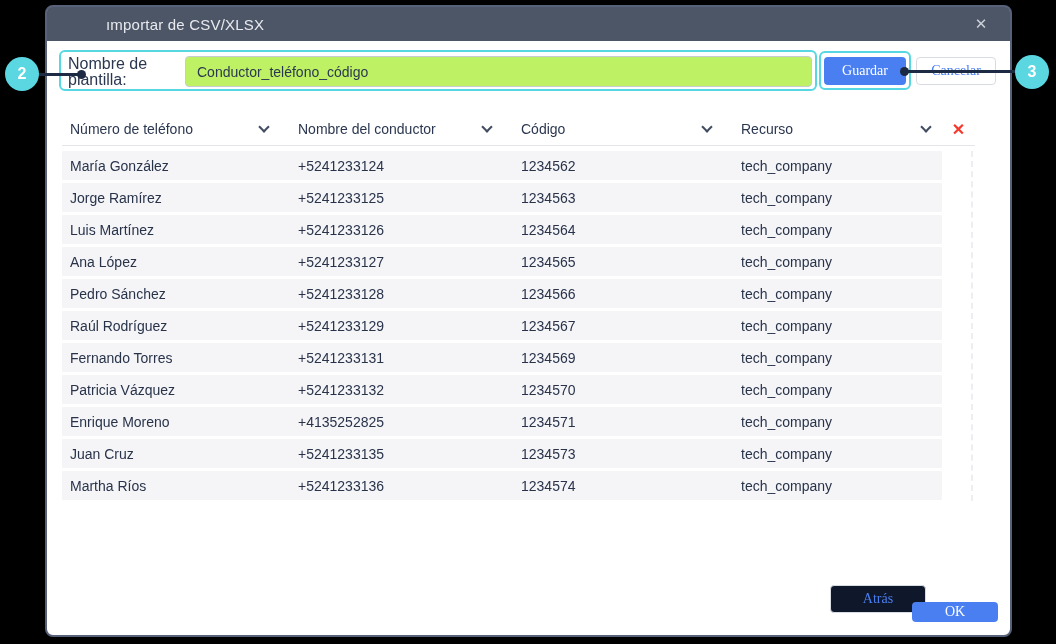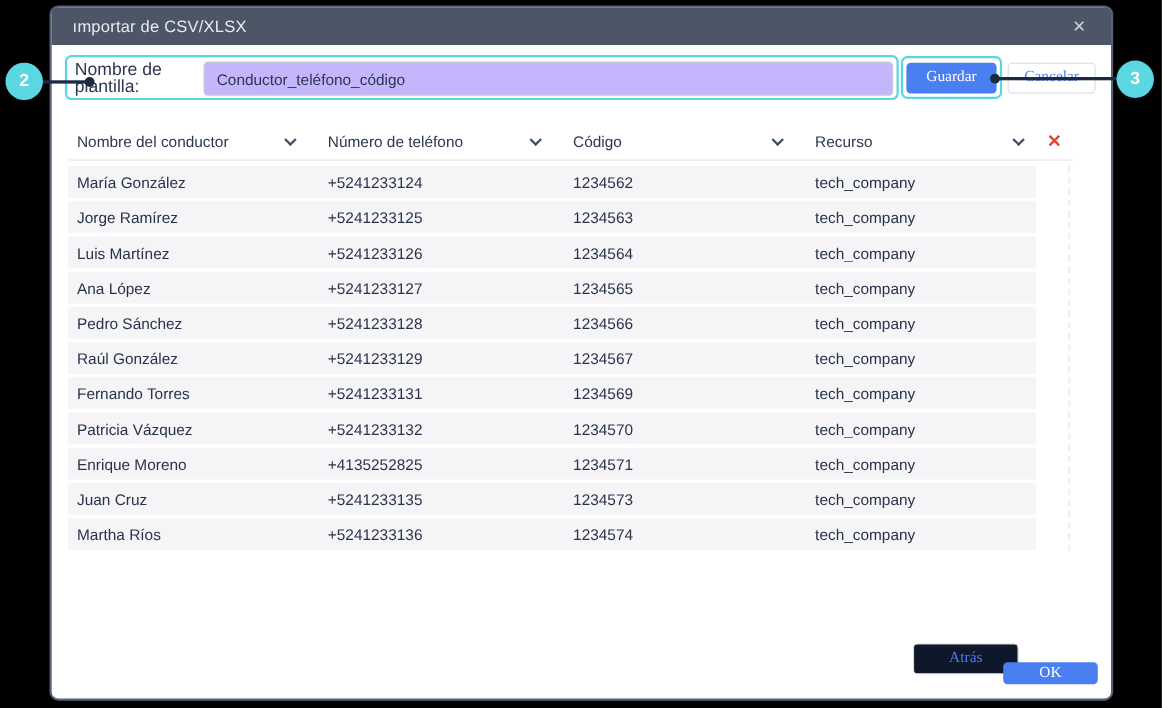--- a/index.html
+++ b/index.html
@@ -4,32 +4,32 @@
 <style>
   * { margin:0; padding:0; box-sizing:border-box; }
   html,body { width:1056px; height:644px; background:#000; font-family:"Liberation Sans", sans-serif; overflow:hidden; }
   .stage { position:relative; width:1056px; height:644px; }
 
   
   .modal { position:absolute; left:45px; top:5px; width:967px; height:632px;
            background:#fff; border:2px solid #57627a; border-radius:8px; overflow:visible; }
   .modal-header { position:absolute; left:0; top:0; right:0; height:34px; background:#4d5667;
                   border-radius:5px 5px 0 0; display:flex; align-items:center; }
-  .modal-title { color:#e8eaef; font-size:15px; padding-left:19px; letter-spacing:.2px; }
+  .modal-title { color:#e8eaef; font-size:15px; padding-left:19px; letter-spacing:.2px;margin-left:40px; }
   .close-btn { position:absolute; right:14px; top:0; height:34px; width:30px; display:flex;
                align-items:center; justify-content:center; color:#ccd1da; font-size:15px; cursor:pointer; }
 
   
   .hl-box { position:absolute; border:2px solid #57d7e2; border-radius:6px; background:transparent; }
   .hl-label-box { left:12px; top:43px; width:758px; height:41px; }
   .hl-save-box  { left:772px; top:44px; width:92px; height:39px; }
   .tpl-label { position:absolute; left:21px; top:49px; width:110px; font-size:16px; line-height:16px; color:#2b3750; }
   .tpl-input { position:absolute; left:138px; top:49px; width:627px; height:31px;
                border:1px solid #c7ccd3; border-radius:4px; font-size:14px; color:#2b3750;
-               padding:0 11px; font-family:"Liberation Sans", sans-serif; outline:none; background:#c4b5fd; }
+               padding:0 11px; font-family:"Liberation Sans", sans-serif; outline:none; background:#bef264; }
   .btn { border-radius:4px; font-size:14px; display:flex; align-items:center; justify-content:center;
          cursor:pointer; font-family:Liberation Serif, serif; }
   .btn-save   { position:absolute; left:777px; top:50px; width:82px; height:28px; background:#4a7ff2; color:#fff; border:none; }
   .btn-cancel { position:absolute; left:869px; top:50px; width:80px; height:28px; background:#fff; color:#4a7ff2; border:1px solid #d8dbe1; }
 
   
   .thead { position:absolute; left:15px; top:106px; width:913px; height:33px;
            display:grid; grid-template-columns:228px 223px 220px 209px 33px;
            align-items:center; border-bottom:1px solid #e3e5e9; }
   .th { display:flex; align-items:center; justify-content:space-between; padding-left:8px; font-size:14px; color:#2b3750; }
@@ -75,26 +75,26 @@
     <div class="close-btn">✕</div>
 
     <div class="hl-box hl-label-box"></div>
     <div class="tpl-label">Nombre de plantilla:</div>
     <input class="tpl-input" value="Conductor_teléfono_código" style="">
     <div class="hl-box hl-save-box"></div>
     <button class="btn btn-save">Guardar</button>
     <button class="btn btn-cancel">Cancelar</button>
 
     <div class="thead">
+      <div class="th th-2">
+        <span>Número de teléfono</span>
+        <span class="chev"></span>
+      </div>
       <div class="th th-1">
         <span>Nombre del conductor</span>
-        <span class="chev"></span>
-      </div>
-      <div class="th th-2">
-        <span>Número de teléfono</span>
         <span class="chev"></span>
       </div>
       <div class="th th-3">
         <span>Código</span>
         <span class="chev"></span>
       </div>
       <div class="th th-4">
         <span>Recurso</span>
         <span class="chev"></span>
       </div>
@@ -131,21 +131,21 @@
   </div>
 
   <div class="trow">
     <div class="td">Pedro Sánchez</div>
     <div class="td">+5241233128</div>
     <div class="td">1234566</div>
     <div class="td">tech_company</div>
   </div>
 
   <div class="trow">
-    <div class="td">Raúl González</div>
+    <div class="td">Raúl Rodríguez</div>
     <div class="td">+5241233129</div>
     <div class="td">1234567</div>
     <div class="td">tech_company</div>
   </div>
 
   <div class="trow">
     <div class="td">Fernando Torres</div>
     <div class="td">+5241233131</div>
     <div class="td">1234569</div>
     <div class="td">tech_company</div>

